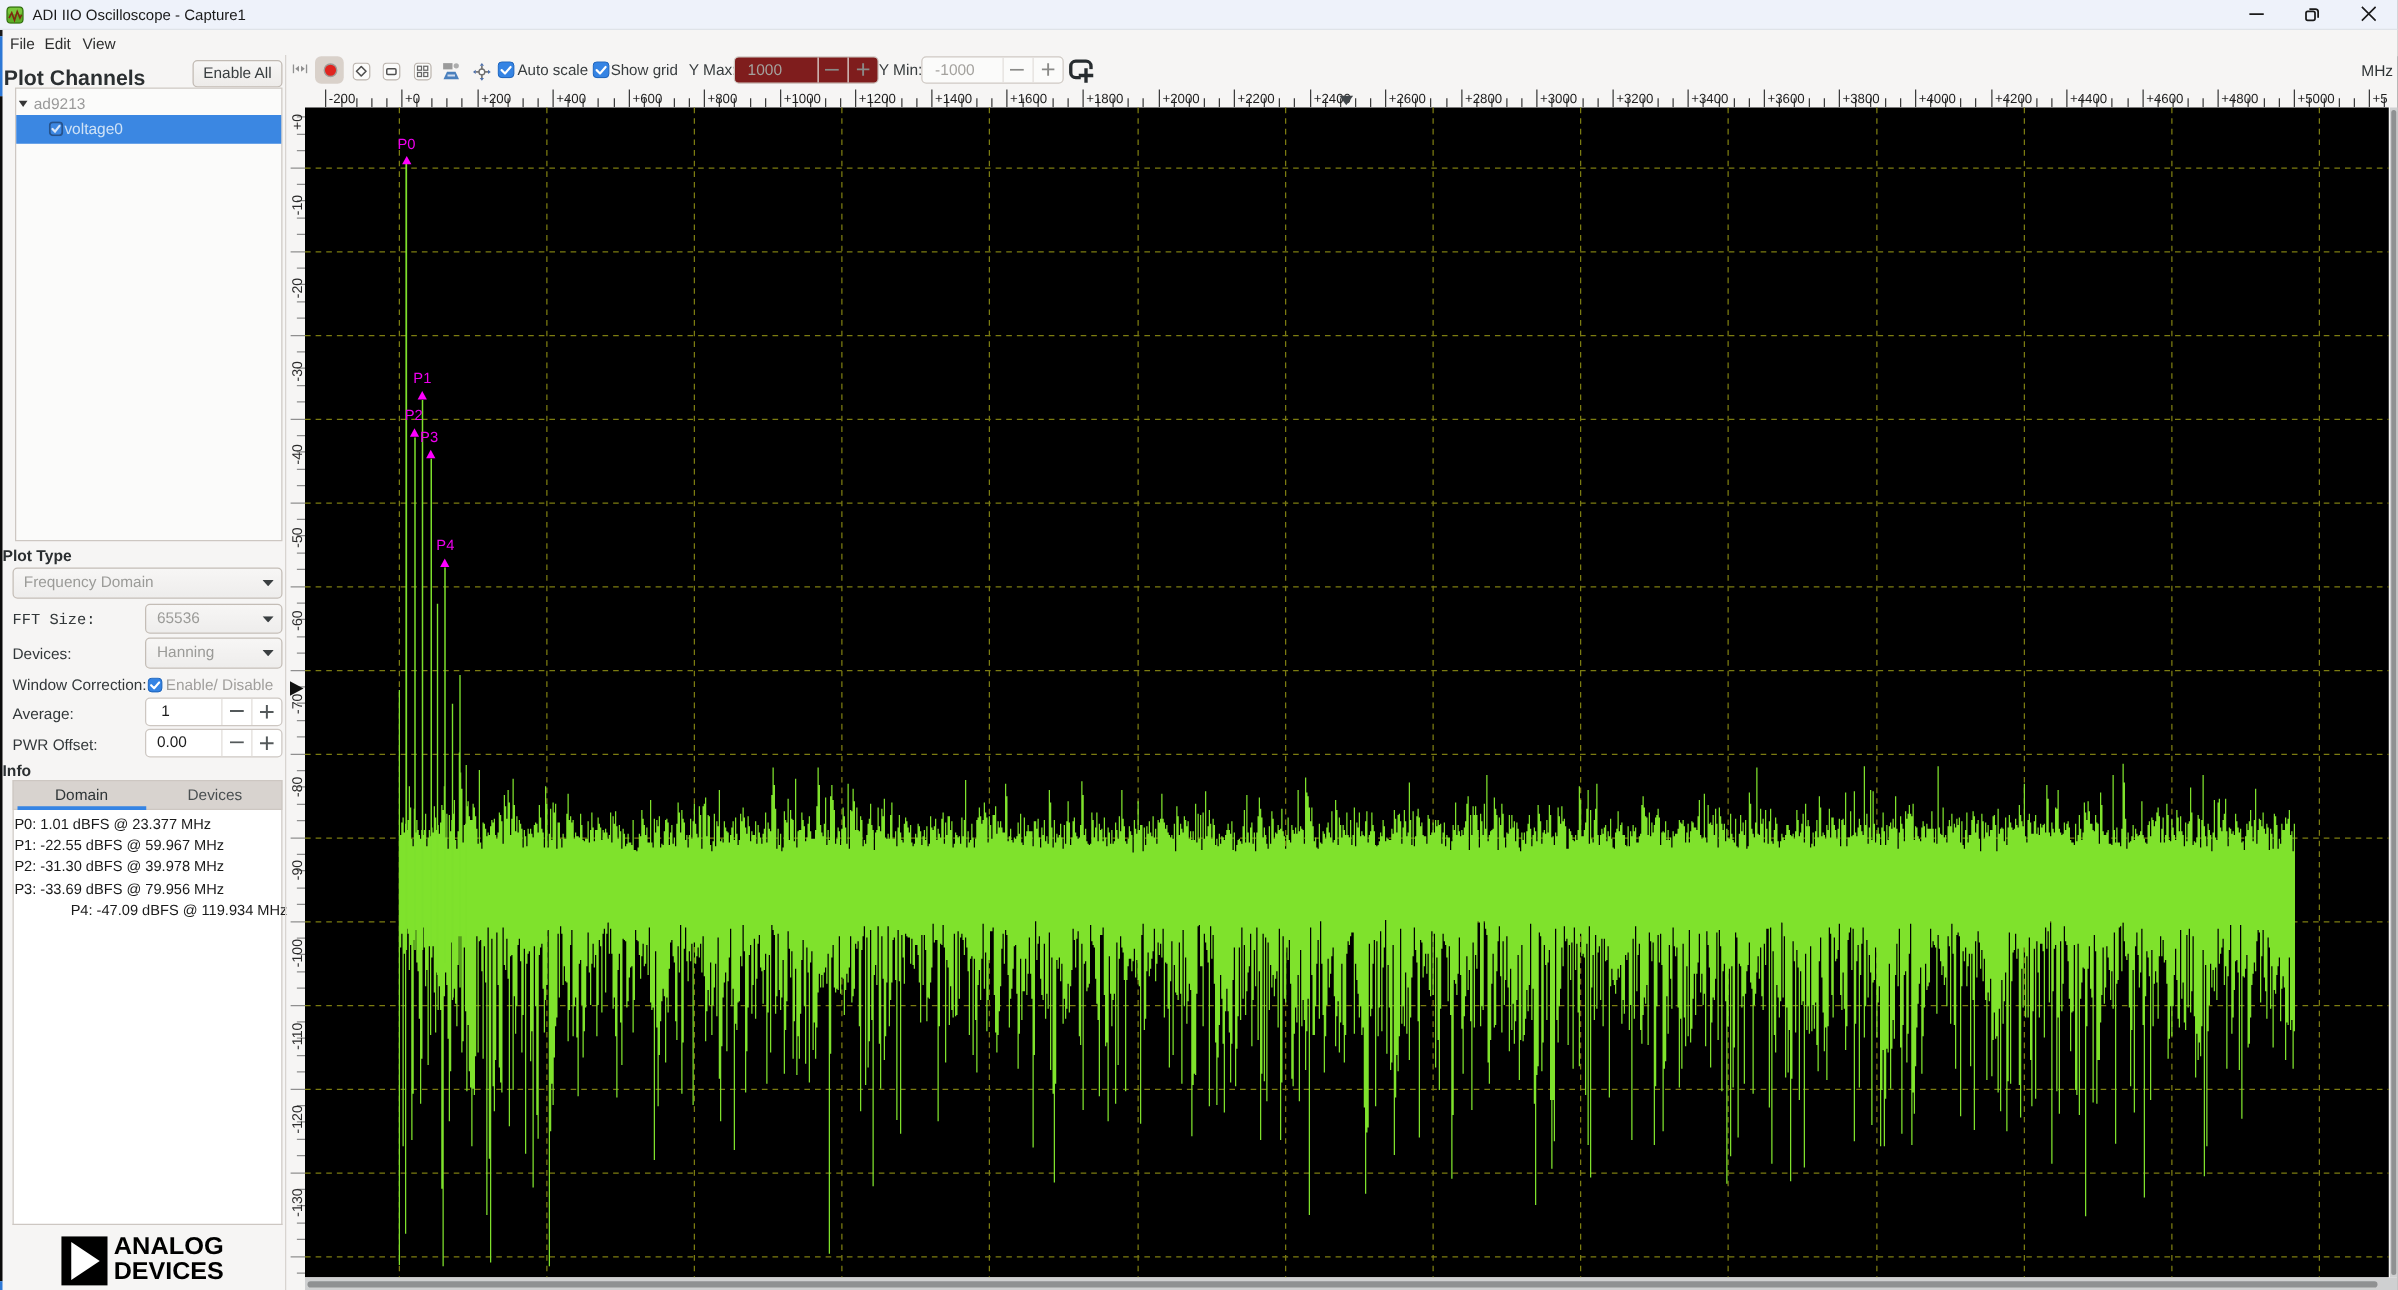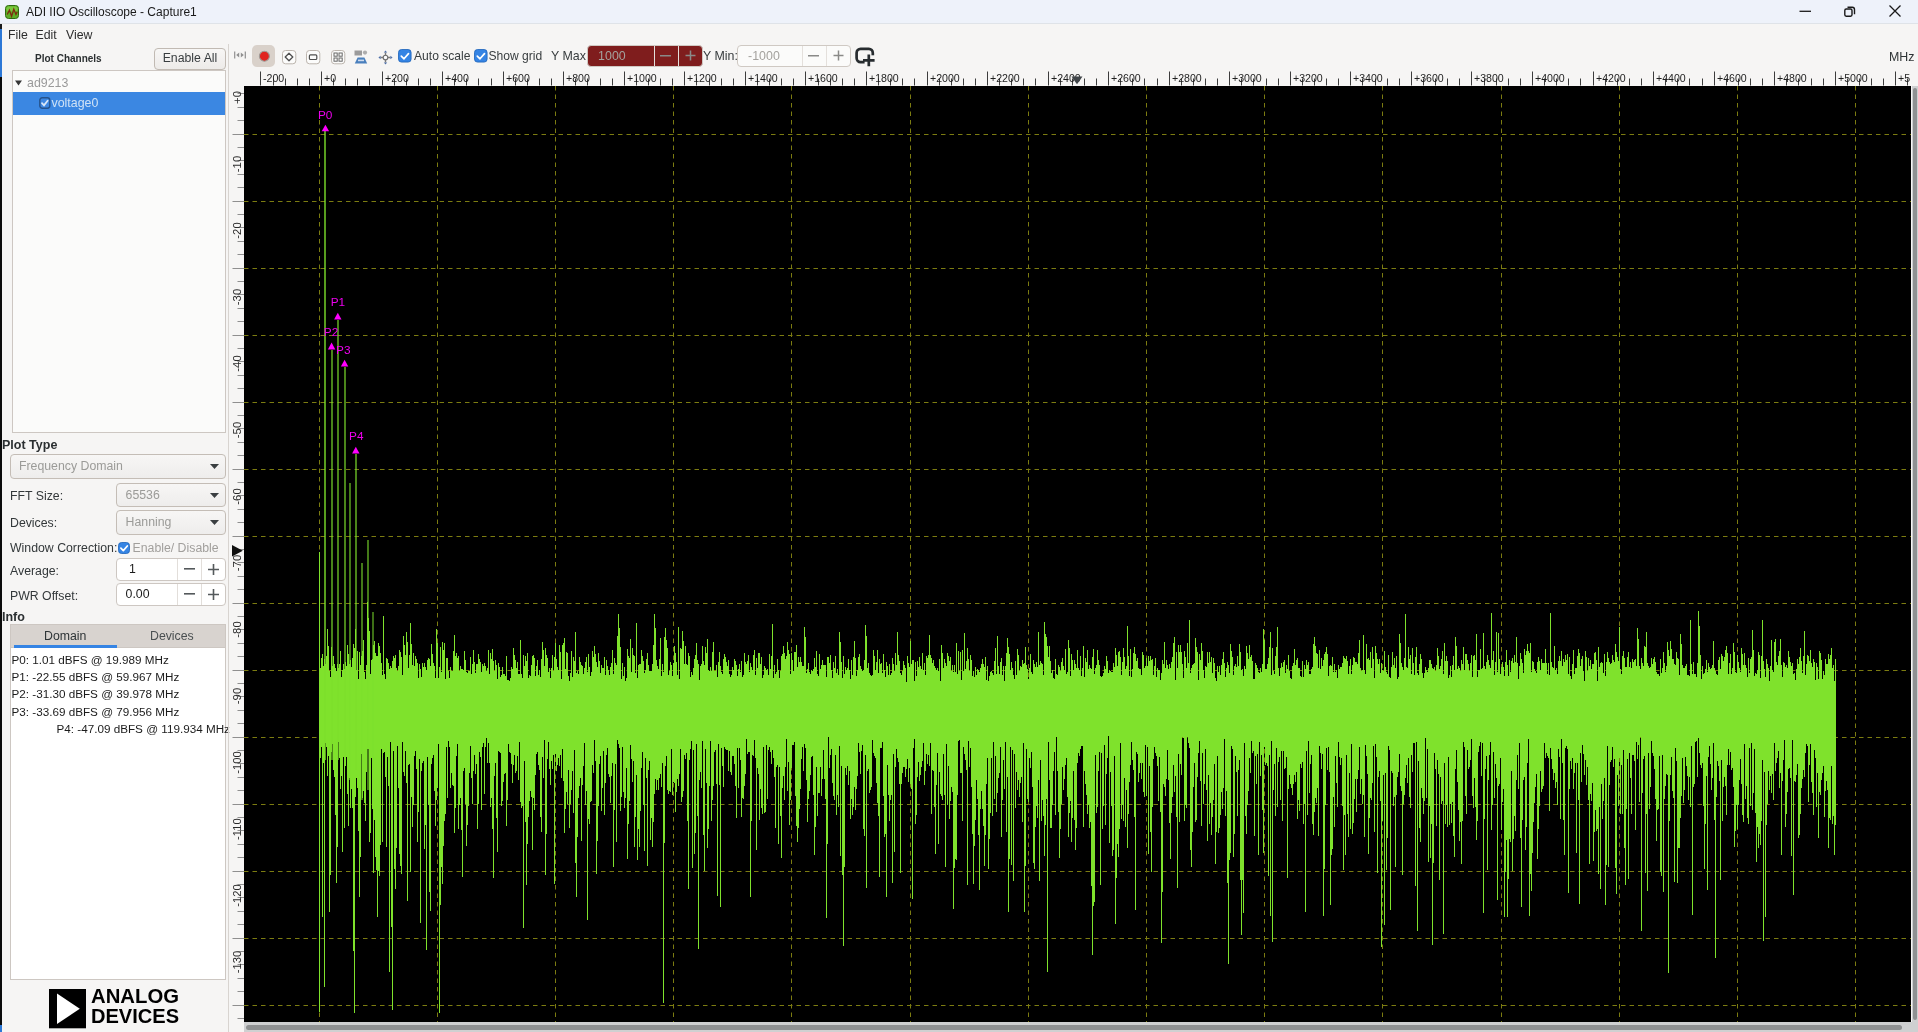--- a/index.html
+++ b/index.html
@@ -16,41 +16,41 @@
   </div>
 <div class="a" style="left:0;top:24px;width:1918px;height:21px;background:#f6f5f4">
     <span style="position:absolute;left:8.0px;top:3.5px;font-size:12.3px;color:#2d2d2d;font-weight:normal;white-space:nowrap;">File</span>
     <span style="position:absolute;left:35.5px;top:3.5px;font-size:12.3px;color:#2d2d2d;font-weight:normal;white-space:nowrap;">Edit</span>
     <span style="position:absolute;left:66.0px;top:3.5px;font-size:12.3px;color:#2d2d2d;font-weight:normal;white-space:nowrap;">View</span>
   </div>
 <div class="a" style="left:0;top:24px;width:2px;height:5px;background:#1b1b1b"></div>
 <div class="a" style="left:0;top:29px;width:2px;height:48px;background:#2d78d6"></div>
 <div class="a" style="left:0;top:77px;width:2px;height:948px;background:#0b0b0b"></div>
 <div class="a" style="left:0;top:1025px;width:2px;height:7px;background:#2d78d6"></div>
-<span style="position:absolute;left:3.0px;top:52.5px;font-size:10px;color:#2b2f31;font-weight:normal;white-space:nowrap;margin-left:32px;"><b>Plot Channels</b></span>
+<span style="position:absolute;left:3.0px;top:52.5px;font-size:17px;color:#2b2f31;font-weight:normal;white-space:nowrap;"><b>Plot Channels</b></span>
 <div class="a" style="left:154px;top:48px;width:72px;height:21.5px;background:linear-gradient(#f7f6f5,#edebe9);border:1px solid #c1bab3;border-radius:4px;box-sizing:border-box;text-align:center;font-size:12.3px;color:#383d3f;line-height:19.5px">Enable All</div>
 <div class="a" style="left:12px;top:70px;width:214px;height:363px;background:#fbfbfa;border:1px solid #cdc7c2;box-sizing:border-box"></div>
 <svg class="a" style="left:15px;top:79.5px" width="8" height="6">
     <polygon points="0,0.5 7,0.5 3.5,5.5" fill="#363636"></polygon>
   </svg>
 <span style="position:absolute;left:27.0px;top:76.0px;font-size:12.4px;color:#9a9a9a;font-weight:normal;white-space:nowrap;">ad9213</span>
 <div class="a" style="left:13px;top:91.5px;width:212px;height:23px;background:#3b87e2"></div>
 <svg class="a" style="left:38.5px;top:96.5px" width="12" height="12">
     <rect x="0.8" y="0.8" width="10" height="10.4" rx="2.4" fill="#3d87e1" stroke="#26538c" stroke-width="1.4"></rect>
     <path d="M3 6.2 l2 2.1 l3.6-4.6" stroke="#d9e7f8" stroke-width="1.8" fill="none" stroke-linecap="round"></path>
   </svg>
 <span style="position:absolute;left:51.5px;top:95.5px;font-size:12.4px;color:#cfe2f6;font-weight:normal;white-space:nowrap;">voltage0</span>
 <span style="position:absolute;left:2.0px;top:437.5px;font-size:12.5px;color:#2b2f31;font-weight:normal;white-space:nowrap;"><b>Plot Type</b></span>
 <div style="position:absolute;left:10.0px;top:454.0px;width:216.0px;height:24.5px;background:linear-gradient(#f7f6f5,#eeedec);border:1px solid #c4bdb6;border-radius:4px;box-sizing:border-box">
     <span style="position:absolute;left:8.0px;top:50%;transform:translateY(-52%);font-size:12.3px;color:#9b9b98">Frequency Domain</span>
     <svg style="position:absolute;right:6px;top:50%;margin-top:-2px" width="9" height="5">
       <polygon points="0,0 9,0 4.5,5" fill="#3a3f41"></polygon>
     </svg>
   </div>
-<span style="position:absolute;left:10.0px;top:488.5px;font-size:12.3px;color:#33383a;font-weight:normal;white-space:nowrap;">FFT Size:</span>
+<span style="position:absolute;left:10.0px;top:488.5px;font-size:12.3px;color:#33383a;font-weight:normal;white-space:nowrap;font-family:Liberation Mono, monospace;">FFT Size:</span>
 <div style="position:absolute;left:115.6px;top:482.5px;width:110.4px;height:24.5px;background:linear-gradient(#f7f6f5,#eeedec);border:1px solid #c4bdb6;border-radius:4px;box-sizing:border-box">
     <span style="position:absolute;left:9.0px;top:50%;transform:translateY(-52%);font-size:12.3px;color:#9b9b98">65536</span>
     <svg style="position:absolute;right:6px;top:50%;margin-top:-2px" width="9" height="5">
       <polygon points="0,0 9,0 4.5,5" fill="#3a3f41"></polygon>
     </svg>
   </div>
 <span style="position:absolute;left:10.0px;top:515.5px;font-size:12.3px;color:#33383a;font-weight:normal;white-space:nowrap;">Devices:</span>
 <div style="position:absolute;left:115.6px;top:510.0px;width:110.4px;height:24.5px;background:linear-gradient(#f7f6f5,#eeedec);border:1px solid #c4bdb6;border-radius:4px;box-sizing:border-box">
     <span style="position:absolute;left:9.0px;top:50%;transform:translateY(-52%);font-size:12.3px;color:#9b9b98">Hanning</span>
     <svg style="position:absolute;right:6px;top:50%;margin-top:-2px" width="9" height="5">
@@ -86,21 +86,21 @@
     <svg style="position:absolute;right:6px;top:50%;margin-top:-5.5px" width="11" height="11">
       <path d="M5.5 0V11M0 5.5H11" stroke="#54595b" stroke-width="1.6"></path>
     </svg>
   </div>
 <span style="position:absolute;left:2.0px;top:609.5px;font-size:12.5px;color:#2b2f31;font-weight:normal;white-space:nowrap;"><b>Info</b></span>
 <div class="a" style="left:9.6px;top:623.5px;width:216px;height:24.5px;background:#d8d3cf;border:1px solid #cdc7c2;box-sizing:border-box"></div>
 <span style="position:absolute;left:44.0px;top:629.0px;font-size:12.3px;color:#2e3436;font-weight:normal;white-space:nowrap;">Domain</span>
 <span style="position:absolute;left:150.0px;top:629.0px;font-size:12.3px;color:#4a4f51;font-weight:normal;white-space:nowrap;">Devices</span>
 <div class="a" style="left:13.5px;top:644.8px;width:103px;height:3.2px;background:#3584e4"></div>
 <div class="a" style="left:9.6px;top:648px;width:216px;height:332px;background:#ffffff;border:1px solid #cdc7c2;border-top:none;box-sizing:border-box"></div>
-<span style="position:absolute;left:11.5px;top:652.6px;font-size:11.7px;color:#1b1b1b;font-weight:normal;white-space:nowrap;">P0: 1.01 dBFS @ 19.989 MHz</span>
+<span style="position:absolute;left:11.5px;top:652.6px;font-size:11.7px;color:#1b1b1b;font-weight:normal;white-space:nowrap;">P0: 1.01 dBFS @ 23.377 MHz</span>
 <span style="position:absolute;left:11.5px;top:669.9px;font-size:11.7px;color:#1b1b1b;font-weight:normal;white-space:nowrap;">P1: -22.55 dBFS @ 59.967 MHz</span>
 <span style="position:absolute;left:11.5px;top:687.2px;font-size:11.7px;color:#1b1b1b;font-weight:normal;white-space:nowrap;">P2: -31.30 dBFS @ 39.978 MHz</span>
 <span style="position:absolute;left:11.5px;top:704.5px;font-size:11.7px;color:#1b1b1b;font-weight:normal;white-space:nowrap;">P3: -33.69 dBFS @ 79.956 MHz</span>
 <span style="position:absolute;left:11.5px;top:721.8px;font-size:11.7px;color:#1b1b1b;font-weight:normal;white-space:nowrap;padding-left:45px;">P4: -47.09 dBFS @ 119.934 MHz</span>
 <svg class="a" style="left:48.8px;top:988.8px" width="132" height="40">
     <rect x="0" y="0" width="37" height="39.3" fill="#000"></rect>
     <polygon points="8,4.6 30.8,19.8 8,35" fill="#fff"></polygon>
     <text x="42" y="14" font-family="Liberation Sans,sans-serif" font-weight="bold" font-size="19.5px" fill="#000" textLength="88" lengthAdjust="spacingAndGlyphs" dominant-baseline="auto">ANALOG</text>
     <text x="42" y="34" font-family="Liberation Sans,sans-serif" font-weight="bold" font-size="19.5px" fill="#000" textLength="88" lengthAdjust="spacingAndGlyphs">DEVICES</text>
   </svg>

